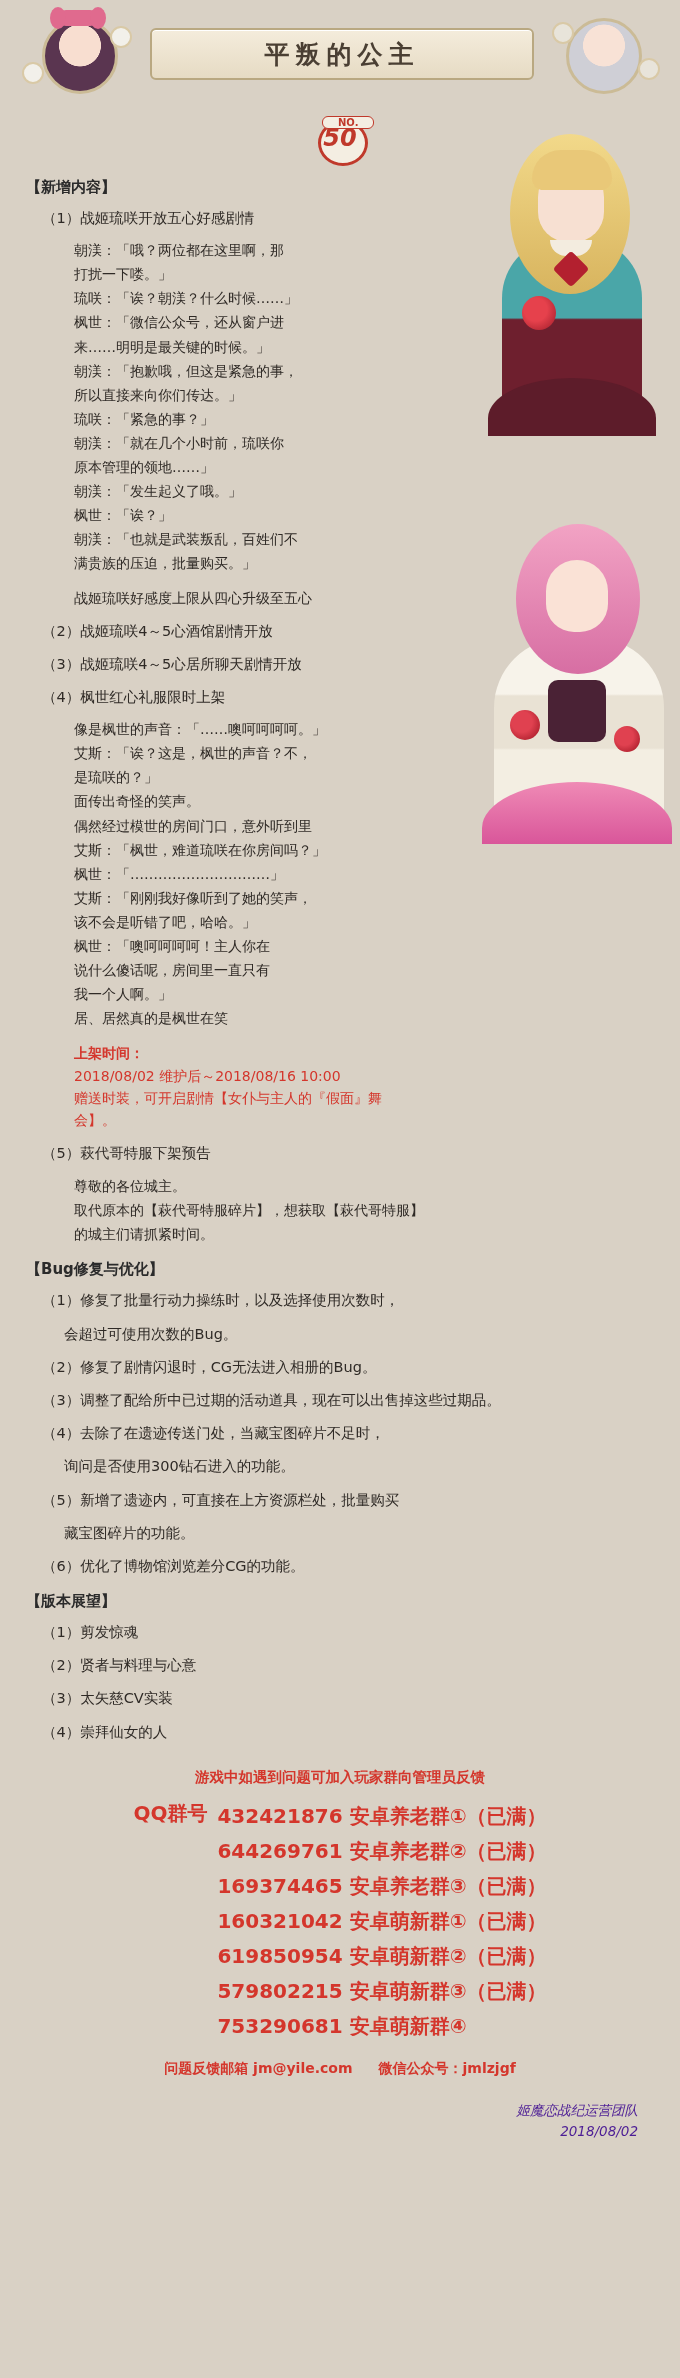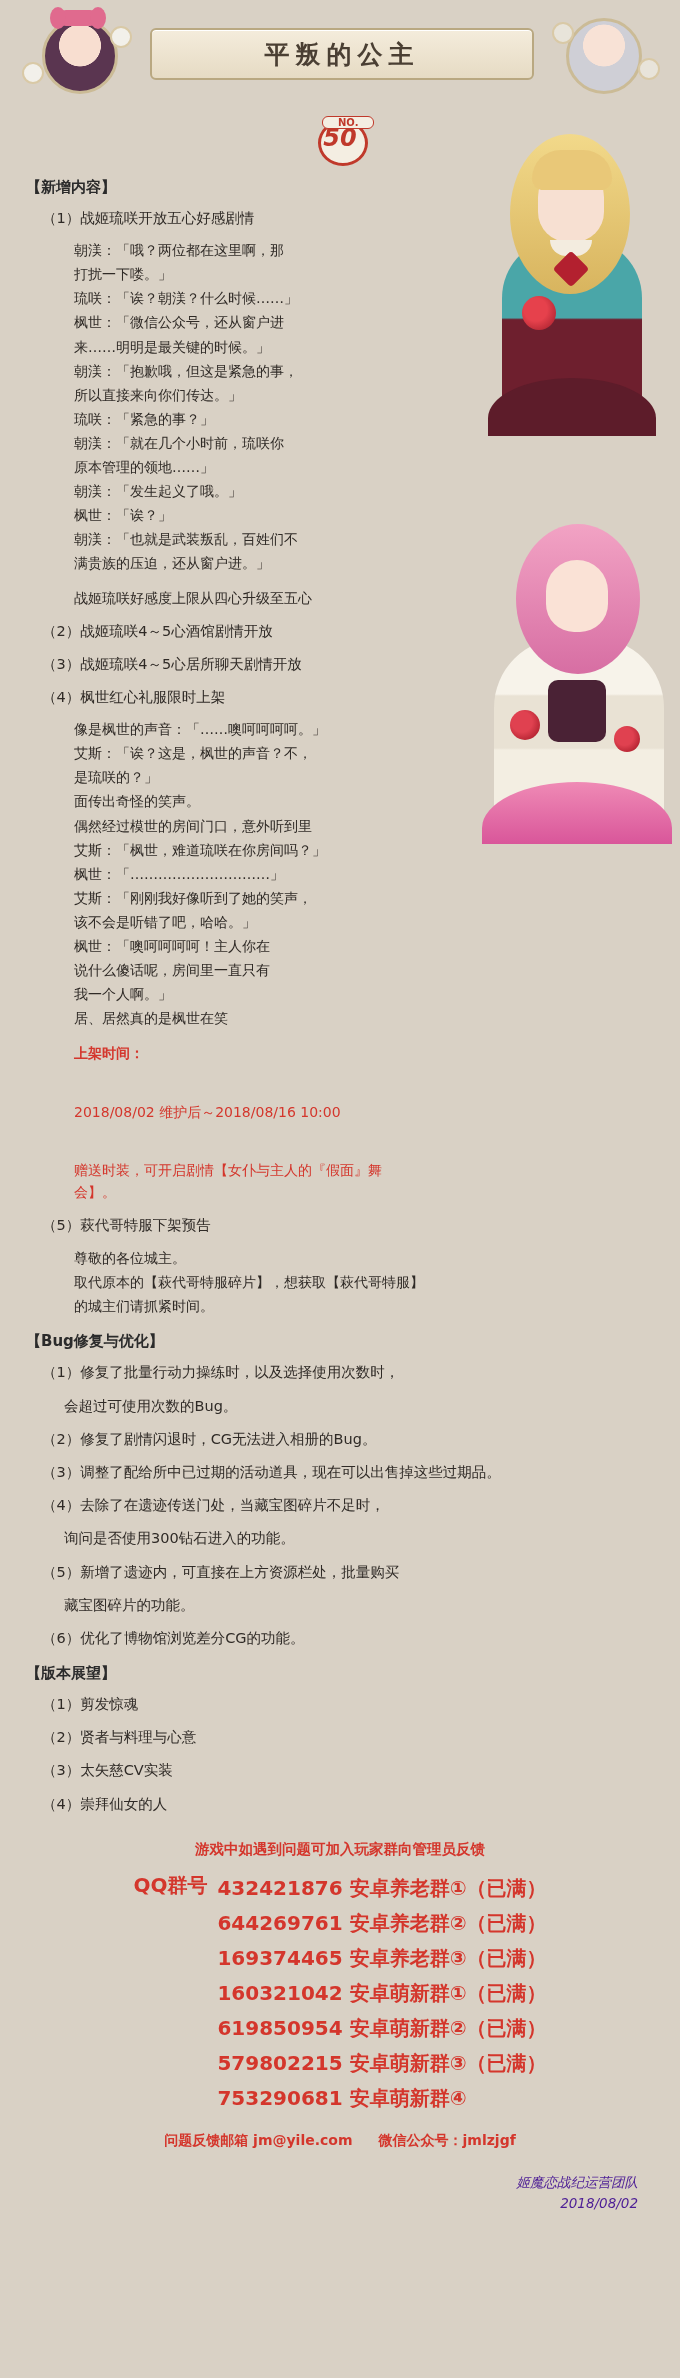--- a/index.html
+++ b/index.html
@@ -97,21 +97,21 @@
   .dialog{
     margin:8px 0 8px 48px;
     font-size:14px;
     line-height:1.72;
     max-width:320px;
   }
   .dialog .line{white-space:pre-wrap;}
   .note{
     margin:12px 0 6px 48px;font-size:14px;line-height:1.6;max-width:330px;
   }
-  .red{color:#d4362c;margin-top:36px;}
+  .red{color:#d4362c;}
   .red-title{color:#d4362c;font-weight:bold;}
   .plain{
     margin:10px 0 6px 48px;font-size:14px;line-height:1.7;max-width:350px;
   }
   
   .char{
     position:absolute;
     width:210px;
   }
   .char1{right:12px;top:128px;height:300px;}
@@ -275,21 +275,21 @@
       <div class="line">枫世：「微信公众号，还从窗户进</div>
       <div class="line">来……明明是最关键的时候。」</div>
       <div class="line">朝渼：「抱歉哦，但这是紧急的事，</div>
       <div class="line">所以直接来向你们传达。」</div>
       <div class="line">琉咲：「紧急的事？」</div>
       <div class="line">朝渼：「就在几个小时前，琉咲你</div>
       <div class="line">原本管理的领地……」</div>
       <div class="line">朝渼：「发生起义了哦。」</div>
       <div class="line">枫世：「诶？」</div>
       <div class="line">朝渼：「也就是武装叛乱，百姓们不</div>
-      <div class="line">满贵族的压迫，还从窗户进。」</div>
+      <div class="line">满贵族的压迫，批量购买。」</div>
     </div>
     <div class="note">战姬琉咲好感度上限从四心升级至五心</div>
 
     <div class="item">（2）战姬琉咲4～5心酒馆剧情开放</div>
     <div class="item">（3）战姬琉咲4～5心居所聊天剧情开放</div>
     <div class="item">（4）枫世红心礼服限时上架</div>
 
     <div class="dialog">
       <div class="line">像是枫世的声音：「……噢呵呵呵呵。」</div>
       <div class="line">艾斯：「诶？这是，枫世的声音？不，</div>

